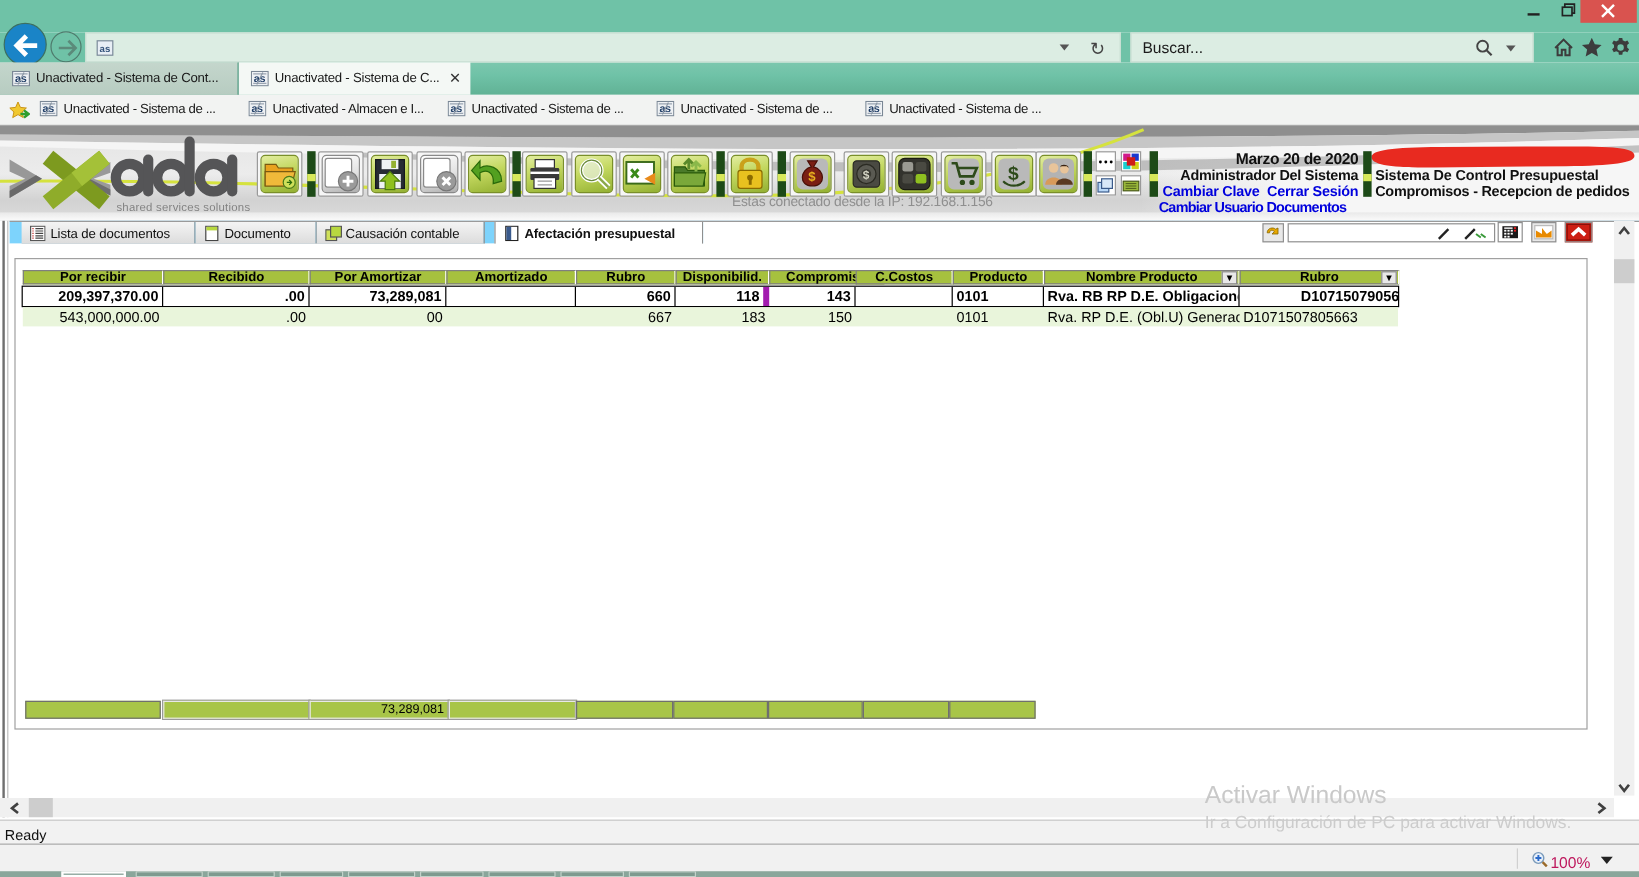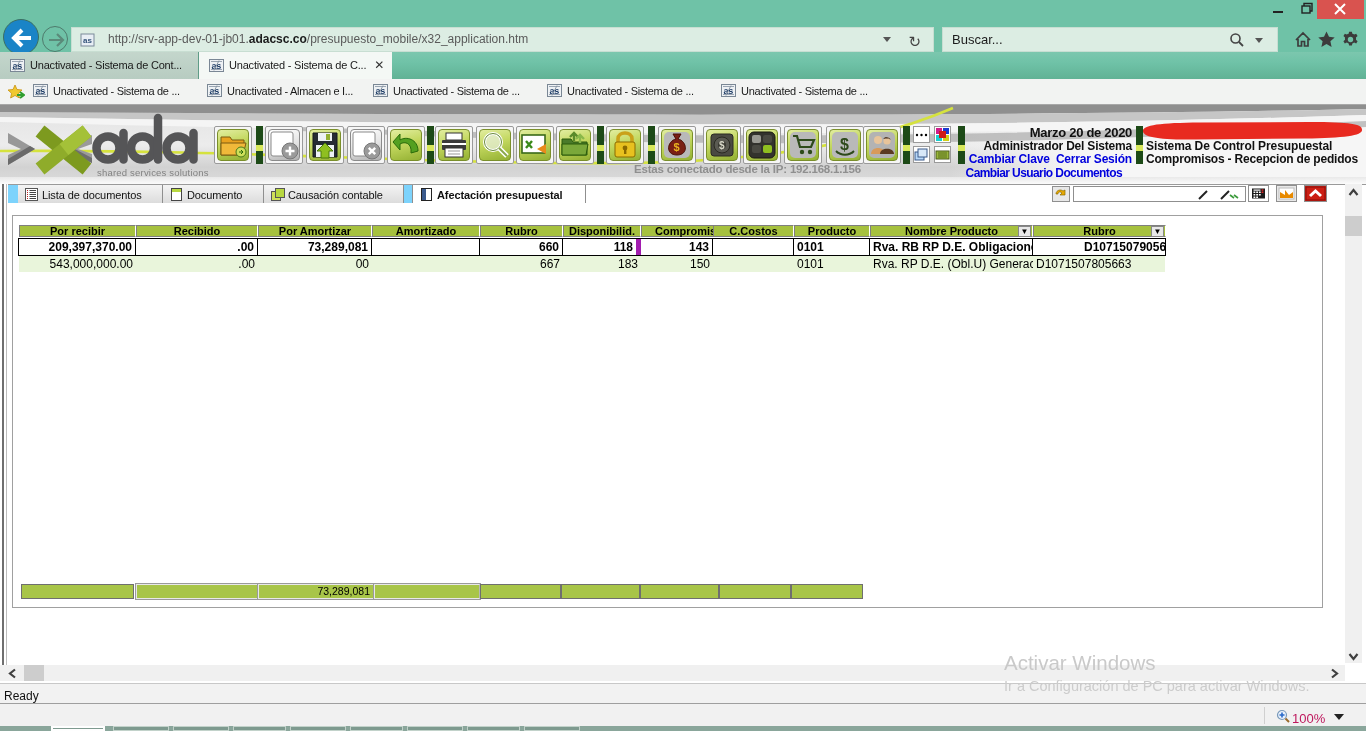--- a/index.html
+++ b/index.html
@@ -62,21 +62,21 @@
 .sico { width:17px; height:17px; border:1px solid #9a9a9a; background:#f3f3f3; position:absolute; }
 
 
 .ht { position:absolute; white-space:nowrap; font-weight:bold; }
 #htdate { right:234px; top:125px; font-size:13px; letter-spacing:-0.3px; color:#111; }
 #htadmin { right:234px; top:139px; font-size:12px; letter-spacing:-0.2px; color:#111; }
 #htlinks { right:234px; top:152px; font-size:12px; letter-spacing:-0.2px; color:#0000dd; }
 #htlinks2 { right:244px; top:166px; font-size:12px; letter-spacing:-0.6px; color:#0000dd; }
 #htsys { left:1146px; top:139px; font-size:12px; letter-spacing:-0.1px; color:#111; }
 #htcomp { left:1146px; top:152px; font-size:12px; letter-spacing:-0.2px; color:#111; }
-#htip { left:634px; top:163px; font-size:11.5px; letter-spacing:-0.2px; color:#8f8f8f; font-weight:bold; }
+#htip { left:610px; top:163px; font-size:11.5px; letter-spacing:-0.2px; color:#8f8f8f; font-weight:normal; }
 #redblob { position:absolute; left:1140px; top:15px; }
 
 
 #tabstrip { left:8px; top:184px; width:1358px; height:19px; background:#7dd3fc; border-top:1px solid #9a9a9a; }
 .atab { position:absolute; top:0px; height:19px; background:linear-gradient(180deg,#f4f4f4,#dcdcdc); border-right:1px solid #8f8f8f; border-bottom:1px solid #8f8f8f; font-size:11px; letter-spacing:-0.1px; color:#111; }
 .atab .ic { position:absolute; left:7px; top:3px; }
 .atab .tx { position:absolute; left:24px; top:4px; white-space:nowrap; }
 #atab4 { background:#fff; border-bottom:none; font-weight:bold; border-left:1px solid #8f8f8f; }
 #tsfill { position:absolute; left:578px; top:0; width:780px; height:19px; background:#fff; }
 
@@ -133,21 +133,20 @@
       <path d="M27 18 H12 M18 10 L10 18 L18 26" stroke="#fff" stroke-width="4" fill="none"></path>
     </svg></div>
 <div class="abs" id="fwdbtn"><svg width="26" height="26" viewBox="0 0 26 26">
       <path d="M6 13 H19 M14 7 L20 13 L14 19" stroke="#5b8a7a" stroke-width="2.2" fill="none"></path>
     </svg></div>
 <div class="abs" id="addrfield">
   <svg class="ico" width="16" height="16">
       <rect x="1" y="2" width="13" height="12" fill="#e8eef5" stroke="#7b8a9a"></rect>
       <text x="3" y="11" font-size="8" font-weight="bold" fill="#33527a" font-family="Liberation Sans">as</text>
     </svg>
-  <span class="url">http://srv-app-dev-01-jb01.<b>adacsc.co</b>/presupuesto_mobile/x32_application.htm</span>
   <span class="dd"></span>
     <span class="rf">↻</span>
 </div>
 <div class="abs" id="searchbox">
   <span class="t">Buscar...</span>
   <svg class="mag" width="16" height="16" viewBox="0 0 16 16">
       <circle cx="6.5" cy="6.5" r="4.5" fill="none" stroke="#444" stroke-width="1.6"></circle>
       <path d="M10 10 L14 14" stroke="#444" stroke-width="1.8"></path>
     </svg>
   <span class="dd"></span>

